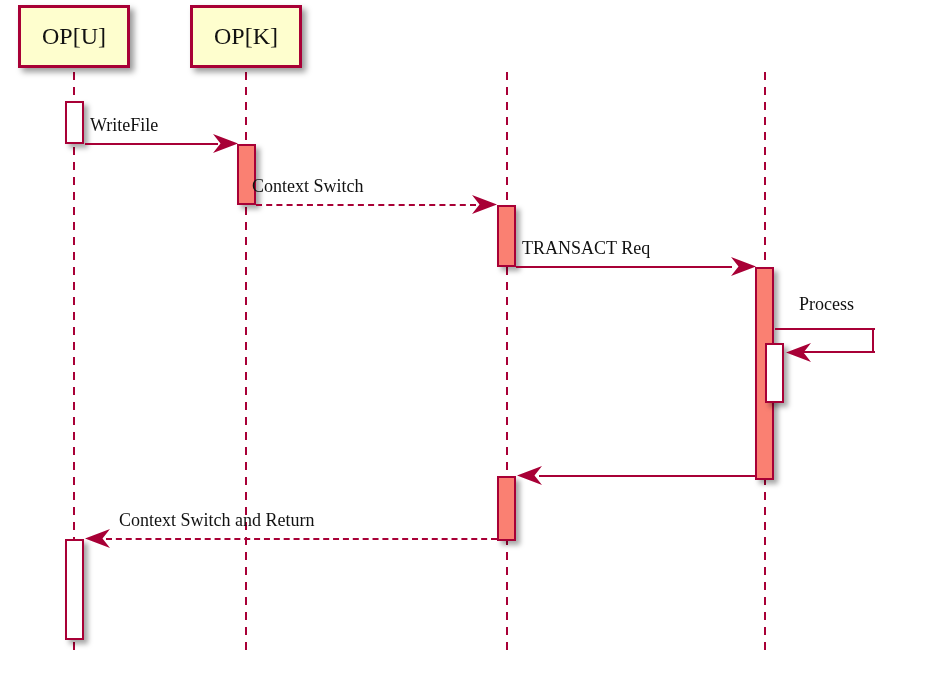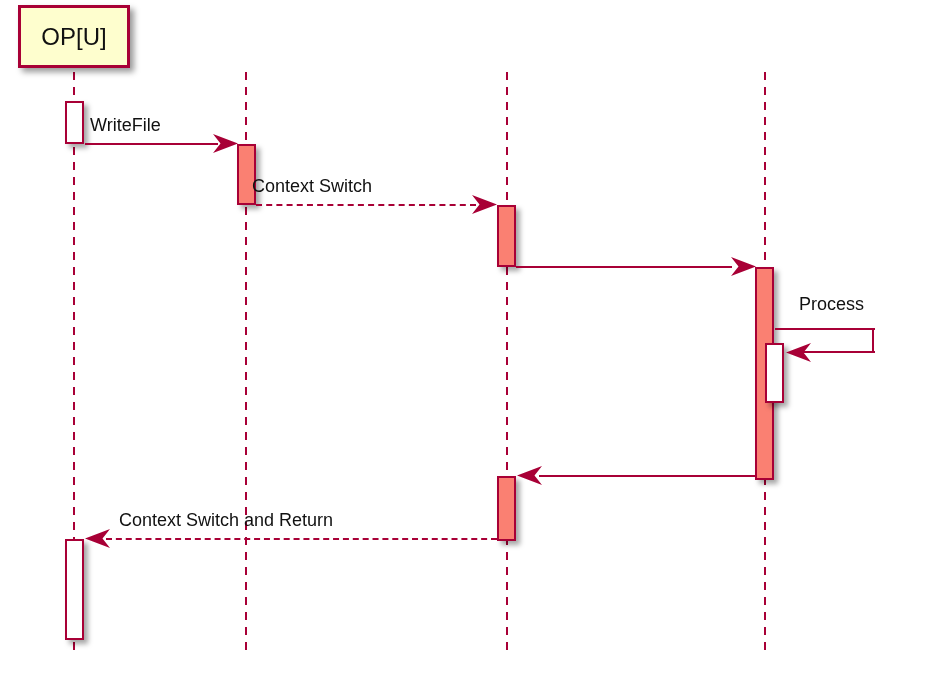--- a/index.html
+++ b/index.html
@@ -12,20 +12,21 @@
   * { margin: 0; padding: 0; box-sizing: border-box; }
   html, body { background: var(--bg); }
   body { font-family: "Liberation Sans", "DejaVu Sans", sans-serif; }
 
   .canvas {
     position: relative;
     width: 950px;
     height: 682px;
     background: var(--bg);
     overflow: hidden;
+    font-family: Liberation Serif, serif;
   }
 
   
   .lifeline {
     position: absolute;
     width: 2px;
     top: 72px;
     height: 584px;
     background: repeating-linear-gradient(
       to bottom,
@@ -130,37 +131,41 @@
 <div class="canvas">
 
   <div class="lifeline" style="left:73px"></div>
   <div class="lifeline" style="left:245px"></div>
   <div class="lifeline" style="left:506px"></div>
   <div class="lifeline" style="left:764px"></div>
 
   <div class="participant" style="left:18px">
     <span>OP[U]</span>
   </div>
+  <div class="participant" style="left:190px">
+    <span>OP[K]</span>
+  </div>
 
   <div class="act white" style="left:65px;  top:101px; height:43px"></div>
   <div class="act salmon" style="left:237px; top:144px; height:61px"></div>
   <div class="act salmon" style="left:497px; top:205px; height:62px"></div>
   <div class="act salmon" style="left:755px; top:267px; height:213px"></div>
   <div class="act white nested" style="left:765px; top:343px; height:60px"></div>
   <div class="act salmon" style="left:497px; top:476px; height:65px"></div>
   <div class="act white" style="left:65px;  top:539px; height:101px"></div>
 
   <div class="msg-label" style="left:90px; top:115px">WriteFile</div>
   <div class="msg-line" style="left:85px; top:143px; width:133px"></div>
   <div class="arrowhead right" style="left:213px; top:134px"></div>
 
   <div class="msg-label" style="left:252px; top:176px">Context Switch</div>
   <div class="msg-line dashed" style="left:256px; top:204px; width:220px"></div>
   <div class="arrowhead right" style="left:472px; top:195px"></div>
 
+  <div class="msg-label" style="left:522px; top:238px">TRANSACT Req</div>
   <div class="msg-line" style="left:516px; top:266px; width:216px"></div>
   <div class="arrowhead right" style="left:731px; top:257px"></div>
 
   <div class="msg-label" style="left:799px; top:294px">Process</div>
   <div class="msg-line" style="left:775px; top:328px; width:100px"></div>
   <div class="vseg" style="left:872px; top:328px; height:25px"></div>
   <div class="msg-line" style="left:790px; top:351px; width:85px"></div>
   <div class="arrowhead left" style="left:786px; top:343px"></div>
 
   <div class="msg-line" style="left:539px; top:475px; width:216px"></div>

